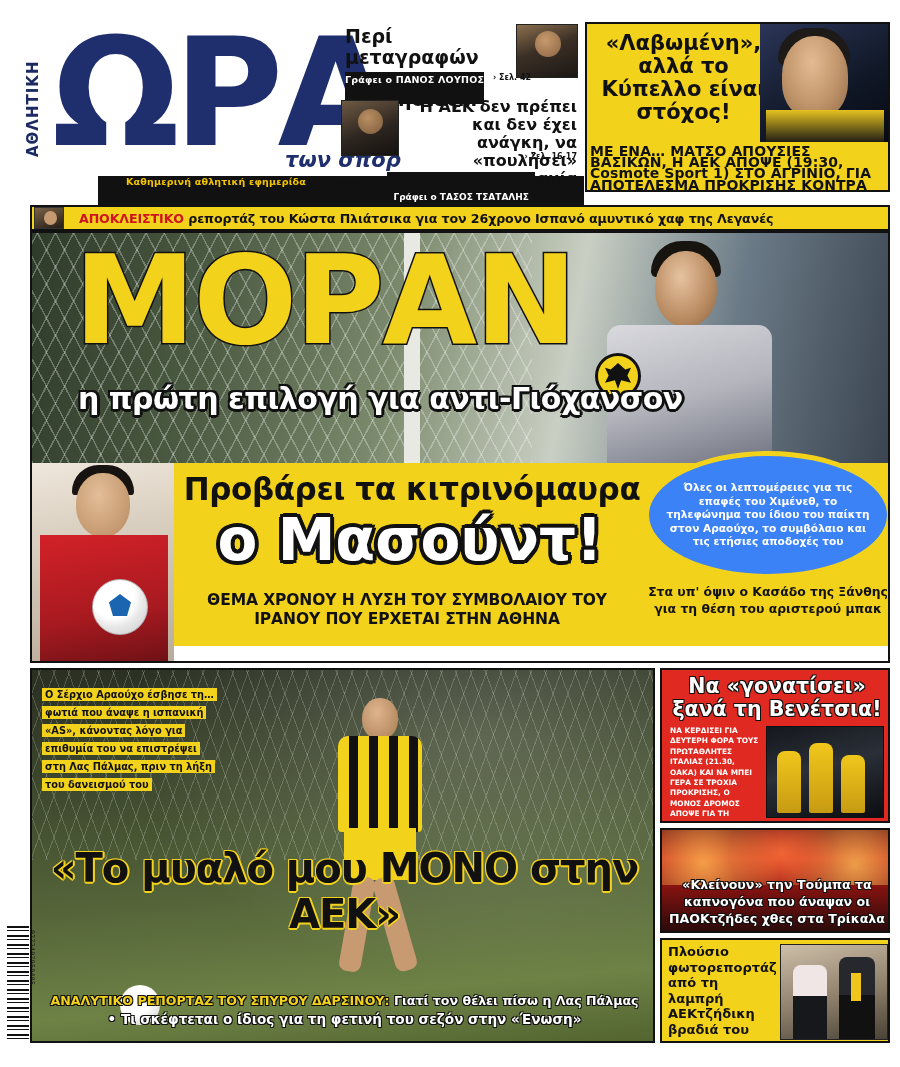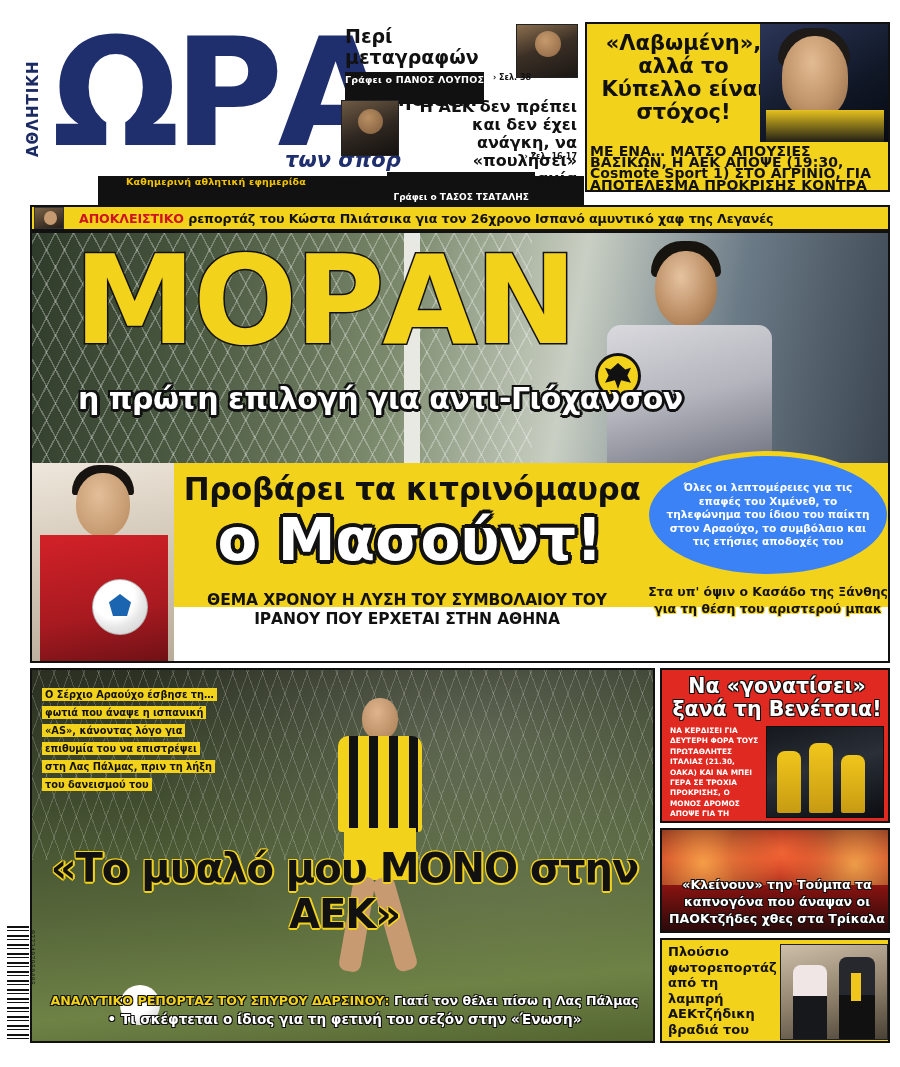--- a/index.html
+++ b/index.html
@@ -197,21 +197,21 @@
   }
   .moran-sub {
     position:absolute; left:46px; top:148px; width:690px;
     font-size:30px; font-weight:900; color:#ffffff;
     text-shadow: 2px 2px 0 #111, -2px 2px 0 #111, 2px -2px 0 #111, -2px -2px 0 #111,
                  0 3px 0 #111, 3px 0 0 #111;
     letter-spacing:-.5px;
   }
 
   .hero-yellow {
-    position:absolute; left:0; top:230px; width:860px; height:144px;
+    position:absolute; left:0; top:230px; width:860px; height:183px;
     background:#f3d21c;
   }
   .hero-yellow .masoud-photo {
     position:absolute; left:0; top:0; width:142px; height:200px;
     background:linear-gradient(170deg,#efe7dc 0%,#d9cfc0 35%,#b9ab99 100%);
     overflow:hidden;
   }
   .hero-yellow .masoud-photo .head {
     position:absolute; left:44px; top:10px; width:54px; height:64px; border-radius:48%;
     background:radial-gradient(ellipse at 42% 34%,#e3be98,#b88a5f);
@@ -421,21 +421,21 @@
     <div class="mast-sport">των σπορ</div>
     <div class="mast-bar">
       <div class="slogan">Καθημερινή αθλητική εφημερίδα</div>
     </div>
     <div class="mast-dateline">Τετάρτη 20 Δεκεμβρίου 2017 / Φύλλο 1657 (2857) / € 1.30</div>
 
     <div class="photo-a"></div>
     <div class="teaser-a">
       <div class="t-head">Περί μεταγραφών και διαιτησίας…</div>
       <div class="byline">Γράφει ο ΠΑΝΟΣ ΛΟΥΠΟΣ</div>
-      <div class="pg">› Σελ. 38</div>
+      <div class="pg">› Σελ. 42</div>
     </div>
 
     <div class="photo-b"></div>
     <div class="teaser-b">
       <div class="t-head">Η ΑΕΚ δεν πρέπει και δεν έχει ανάγκη, να «πουλήσει» αδυναμία</div>
       <div class="byline">Γράφει ο ΤΑΣΟΣ ΤΣΑΤΑΛΗΣ</div>
       <div class="pg">› Σελ. 16-17</div>
     </div>
 
     <div class="box-tr">

